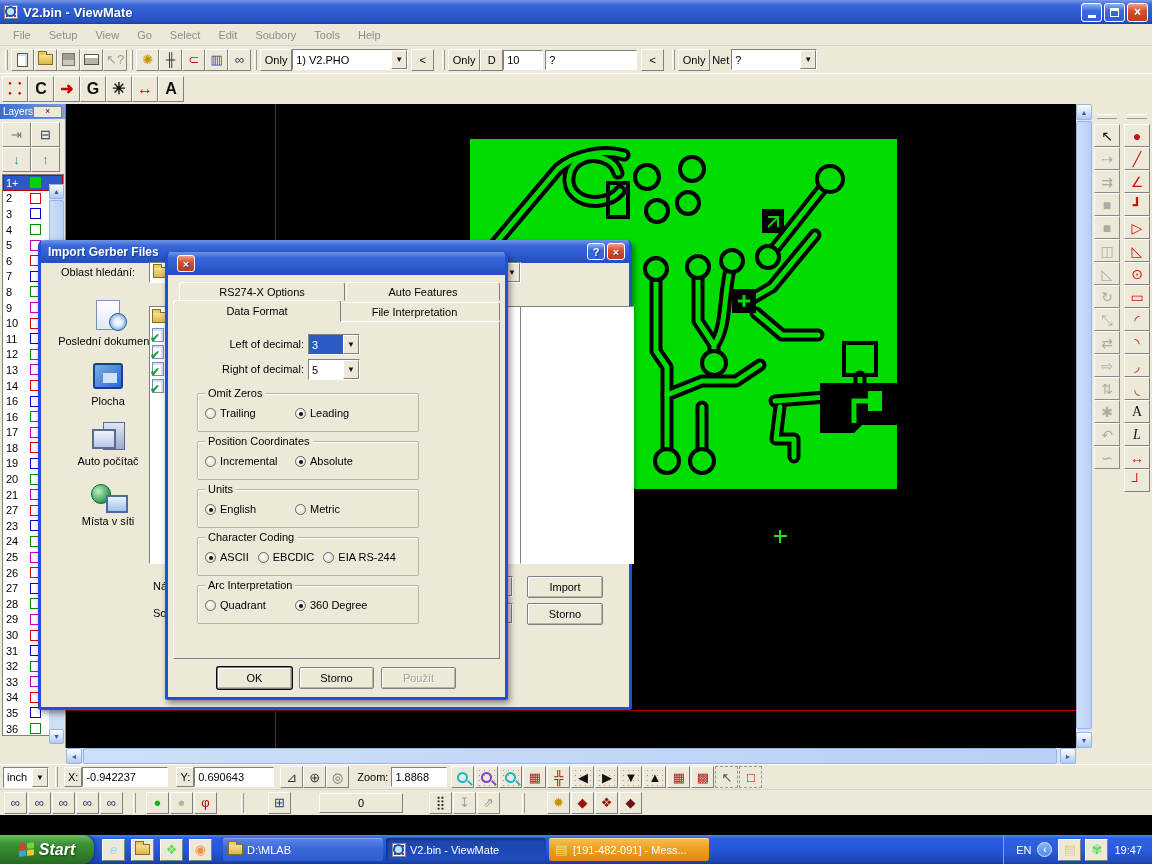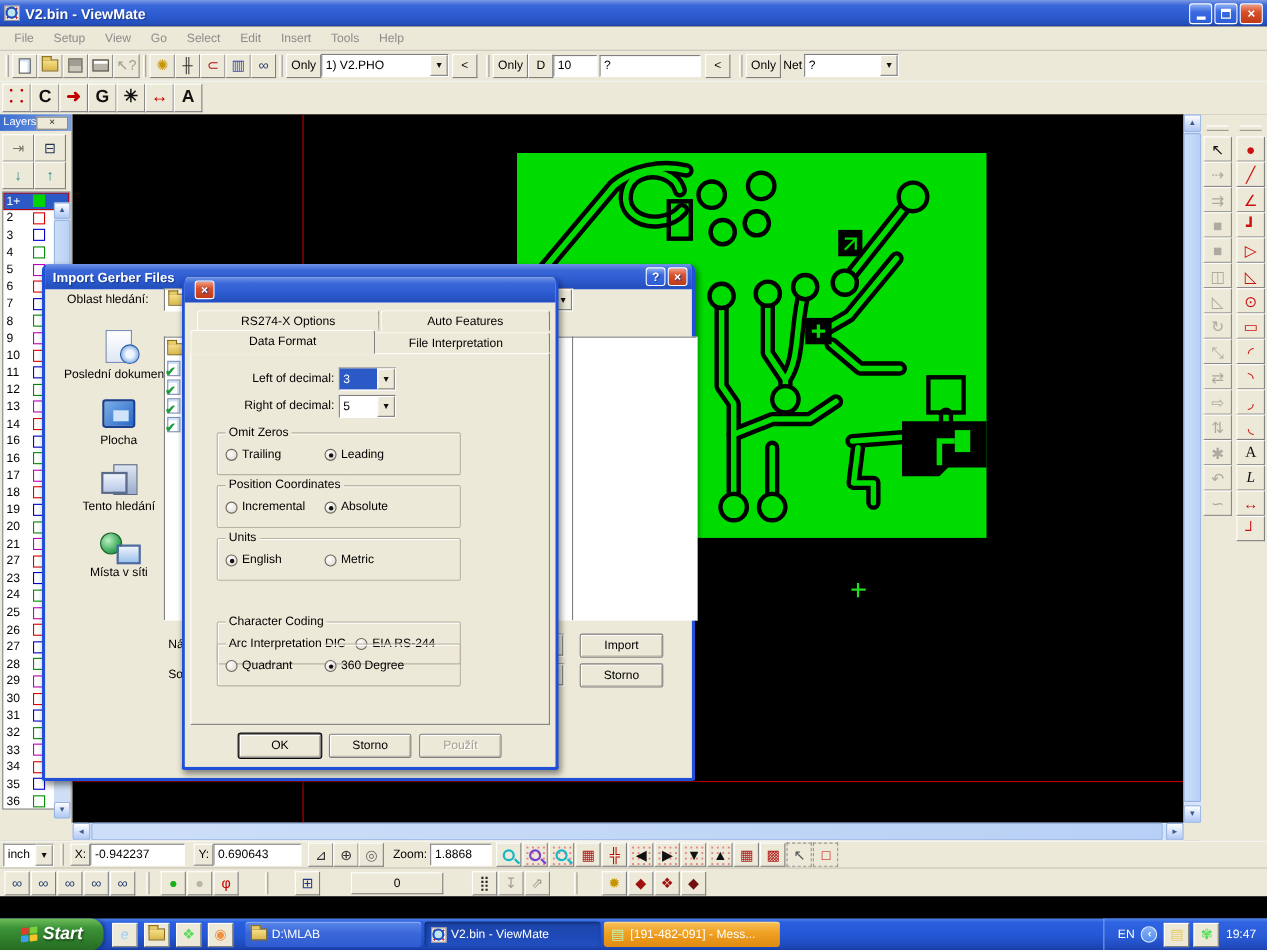--- a/index.html
+++ b/index.html
@@ -193,21 +193,21 @@
   <span class="winbtn close">×</span>
 </div>
 
 <div id="menubar">
     <span class="mi">File</span>
     <span class="mi">Setup</span>
     <span class="mi">View</span>
     <span class="mi">Go</span>
     <span class="mi">Select</span>
     <span class="mi">Edit</span>
-    <span class="mi">Insert</span>
+    <span class="mi">Soubory</span>
     <span class="mi">Tools</span>
     <span class="mi">Help</span>
   </div>
 
 <div id="toolbar1">
   <span class="grip"></span>
   <span style="display:flex">
       <button class="tbtn">
         <span class="ic-page"></span>
       </button>
@@ -849,21 +849,21 @@
       <div class="place">
         <span class="plicon">
           <span class="pl-desktop" style="position: absolute; display: block;"></span>
         </span>
         <span class="plabel">Plocha</span>
       </div>
       <div class="place">
         <span class="plicon">
           <span class="pl-computer" style="position: absolute; display: block;"></span>
         </span>
-        <span class="plabel">Tento hledání</span>
+        <span class="plabel">Auto počítač</span>
       </div>
       <div class="place">
         <span class="plicon">
           <span class="pl-network" style="position: absolute; display: block;"></span>
         </span>
         <span class="plabel">Místa v síti</span>
       </div>
     </div>
   <div id="file-list">
       <div class="fitem">
@@ -953,21 +953,21 @@
             <span class="radio checked">
               <span class="rb"></span>
               <span>English</span>
             </span>
             <span class="radio">
               <span class="rb"></span>
               <span>Metric</span>
             </span>
           </div>
         </div>
-        <div class="group g3" style="top: 215px; margin-top: 28px;">
+        <div class="group g3" style="top: 215px;">
           <span class="glegend">Character Coding</span>
           <div class="opts">
             <span class="radio checked">
               <span class="rb"></span>
               <span>ASCII</span>
             </span>
             <span class="radio">
               <span class="rb"></span>
               <span>EBCDIC</span>
             </span>

